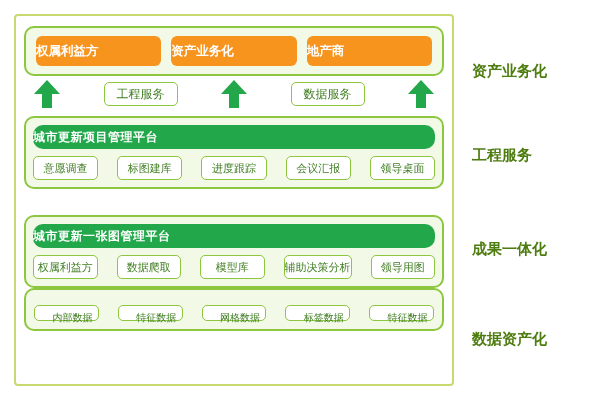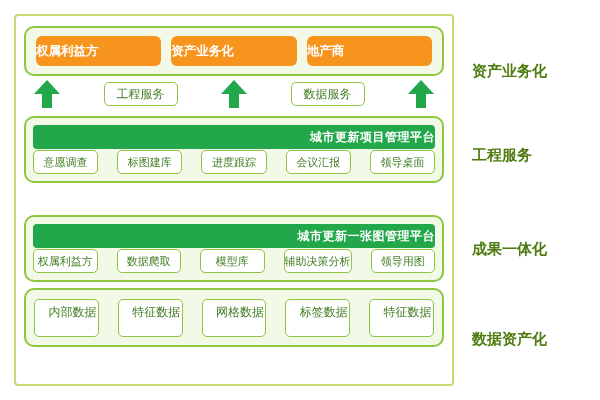--- a/index.html
+++ b/index.html
@@ -36,33 +36,33 @@
     width: 420px;
     box-sizing: border-box;
     border-radius: 10px;
     border: 2px solid #8dc63f;
     background: #f2f9e6;
     padding: 7px;
   }
   .band-title {
     height: 24px;
     line-height: 24px;
-    border-radius: 4px;
+    border-radius: 10px;
     background: #22a74a;
     color: #ffffff;
-    text-align: right;
+    text-align: left;
     font-size: 12px;
     font-weight: bold;
     letter-spacing: 0.5px;
   }
   .chip-row {
     display: flex;
     justify-content: center;
     gap: 19px;
-    margin-top: 1px;
+    margin-top: 7px;
   }
   .chip {
     flex: 1 1 0;
     height: 24px;
     line-height: 22px;
     border: 1.5px solid #8dc63f;
     border-radius: 5px;
     background: #ffffff;
     color: #3f7d21;
     text-align: center;
@@ -144,21 +144,21 @@
     box-sizing: border-box;
     white-space: nowrap;
   }
 
   
   #band-platform   { top: 116px; }
   #band-onemap     { top: 215px; }
   #band-bigdata    { top: 288px; }
 
   #band-bigdata .band-title { height: 26px; line-height: 26px; font-size: 13px; }
-  #band-bigdata .chip { height: 38px; line-height: 24px; font-size: 12px; padding-left: 12px; }
+  #band-bigdata .chip { height: 16px; line-height: 24px; font-size: 10px; padding-left: 12px; }
   #band-bigdata { padding: 8px; }
 
   
   .side-label {
     position: absolute;
     left: 472px;
     font-size: 15px;
     color: #4d7c0f;
     font-weight: bold;
     white-space: nowrap;

